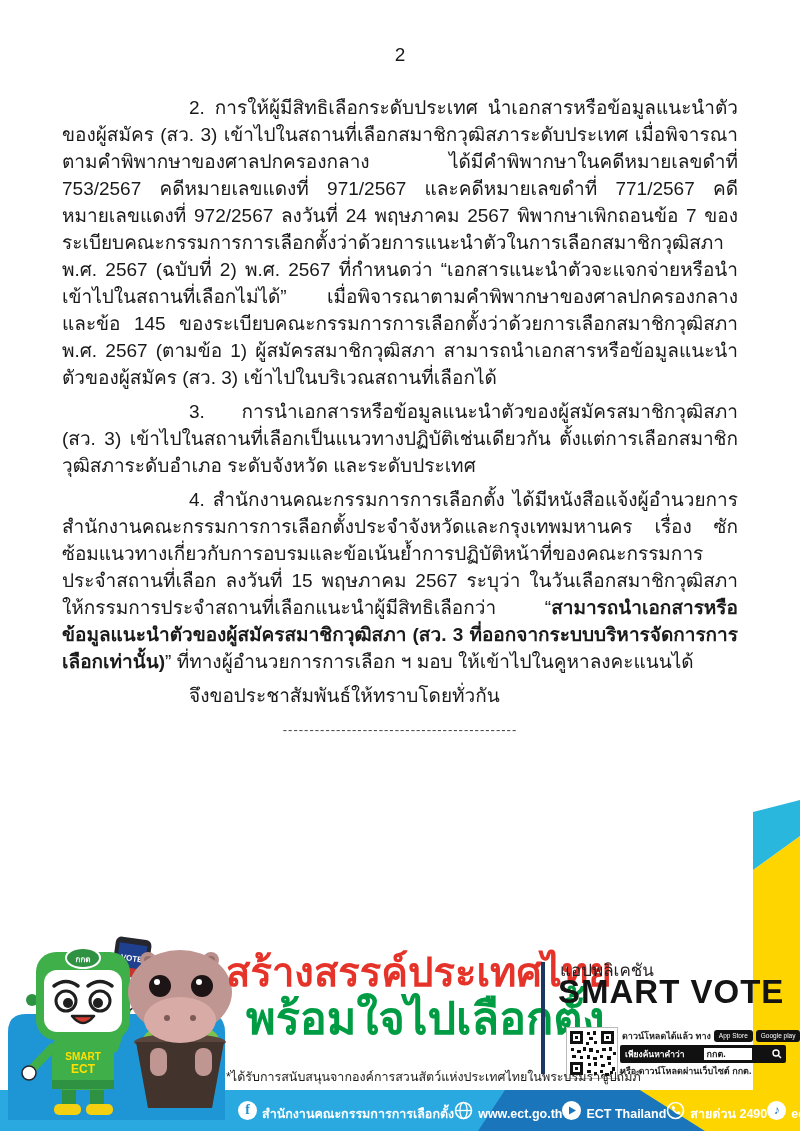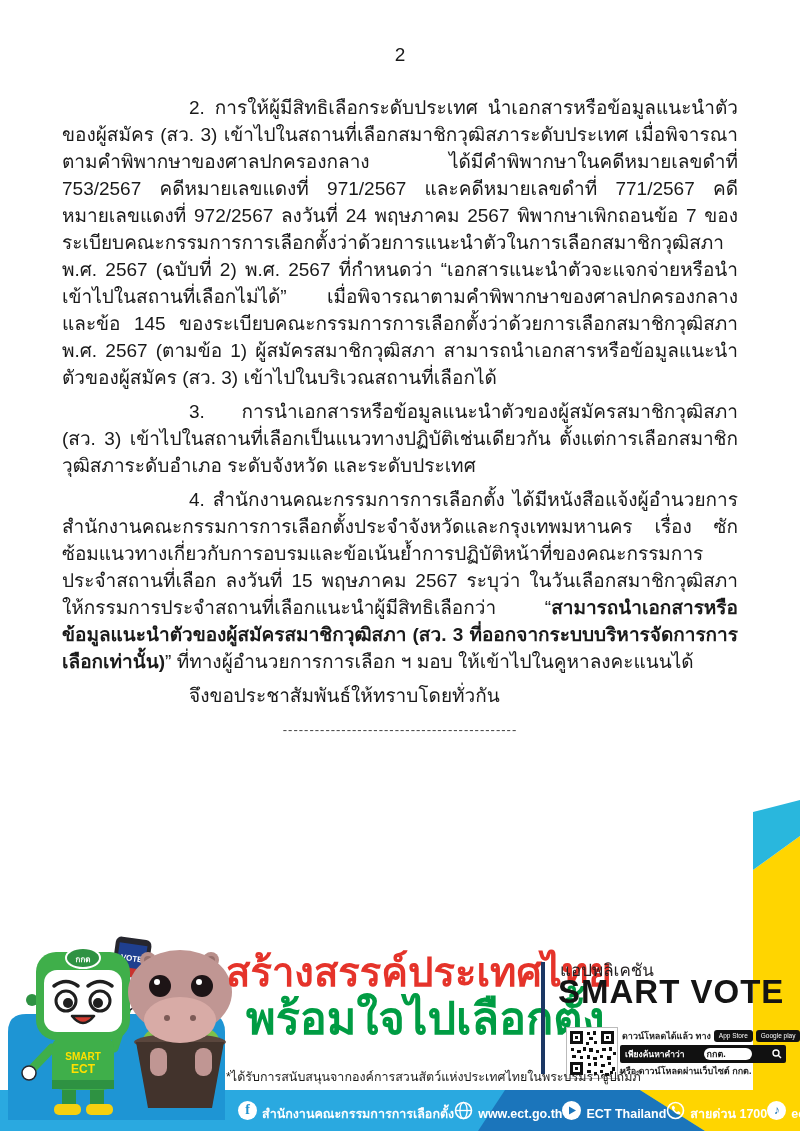--- a/index.html
+++ b/index.html
@@ -31,21 +31,21 @@
   .vdivider{ position:absolute; left:541px; top:172px; width:4px; height:112px; background:#1b3764; }
   .app-label{ position:absolute; left:560px; top:166px; font-size:17px; color:#231f20; }
   .app-name{ position:absolute; left:558px; top:183px; font-size:33px; font-weight:800; letter-spacing:1px; color:#141414; white-space:nowrap; }
   .app-tagline{ position:absolute; left:560px; top:214px; font-size:16px; color:#231f20; white-space:nowrap; }
   .qr{ position:absolute; left:566px; top:237px; border:1px solid #bbb; background:#fff; }
   .dlrow{ position:absolute; left:622px; top:239px; display:flex; align-items:center; gap:3px; }
   .dlrow .dltext{ font-size:9px; font-weight:700; color:#222; white-space:nowrap; }
   .badge{ background:#111; color:#fff; font-size:6.5px; line-height:12px; height:12px; padding:0 5px; border-radius:3px; white-space:nowrap; }
   .searchrow{ position:absolute; left:620px; top:255px; height:16px; display:flex; align-items:center; background:#111; border-radius:2px; padding:1px 2px; gap:19px; }
   .searchrow .slabel{ color:#fff; font-size:8.5px; font-weight:700; padding-left:3px; white-space:nowrap; }
-  .searchrow .sterm{ background:#fff; color:#111; font-size:9px; font-weight:700; height:12px; line-height:12px; width:42px; padding:0 3px;border-radius:6px; }
+  .searchrow .sterm{ background:#fff; color:#111; font-size:9px; font-weight:700; height:12px; line-height:12px; width:42px; padding:0 3px; }
   .searchrow .smag{ width:13px; height:12px; display:flex; align-items:center; justify-content:center; background:#111; }
   .webrow{ position:absolute; left:620px; top:274px; font-size:9px; font-weight:700; color:#222; white-space:nowrap; }
   .disclaimer{ position:absolute; left:226px; top:277px; font-size:12.5px; font-weight:400; color:#1d1d1b; white-space:nowrap; }
   
   .bar{ position:absolute; left:238px; right:36px; top:304px; height:32px; display:flex; align-items:center; justify-content:space-between; }
   .bar-item{ display:flex; align-items:center; gap:5px; }
   .bar-item .lbl{ color:#fff; font-size:12.5px; font-weight:700; white-space:nowrap;margin-top:8px; }
   .ic{ width:19px; height:19px; border-radius:50%; display:flex; align-items:center; justify-content:center; flex:0 0 auto; }
   .ic-solid{ background:#fff; }
   .ic .fb{ color:#2193cf; font-weight:800; font-size:14px; font-family:"Liberation Serif",serif; }
@@ -235,21 +235,21 @@
         </span>
         <span class="lbl">ECT Thailand</span>
       </div>
       <div class="bar-item">
         <span class="ic">
           <svg width="19" height="19" viewBox="0 0 19 19">
               <circle cx="9.5" cy="9.5" r="8" fill="none" stroke="#ffffff" stroke-width="1.6"></circle>
               <path d="M6.2,5.4 c0.7,-0.9 1.6,-0.7 2,0 l0.7,1.2 c0.3,0.6 -0.1,1 -0.6,1.5 -0.3,0.3 0.2,1.2 0.9,1.9 0.7,0.7 1.6,1.2 1.9,0.9 0.5,-0.5 0.9,-0.9 1.5,-0.6 l1.2,0.7 c0.7,0.4 0.9,1.3 0,2 -1.2,1 -3.7,-0.2 -5.6,-2.1 C6.3,9.1 5.2,6.6 6.2,5.4 Z" fill="#ffffff"></path>
             </svg>
         </span>
-        <span class="lbl">สายด่วน 1700</span>
+        <span class="lbl">สายด่วน 2490</span>
       </div>
       <div class="bar-item">
         <span class="ic ic-solid">
             <span class="note">♪</span>
           </span>
         <span class="lbl">ect.thailand</span>
       </div>
     </div>
 
   </div>

